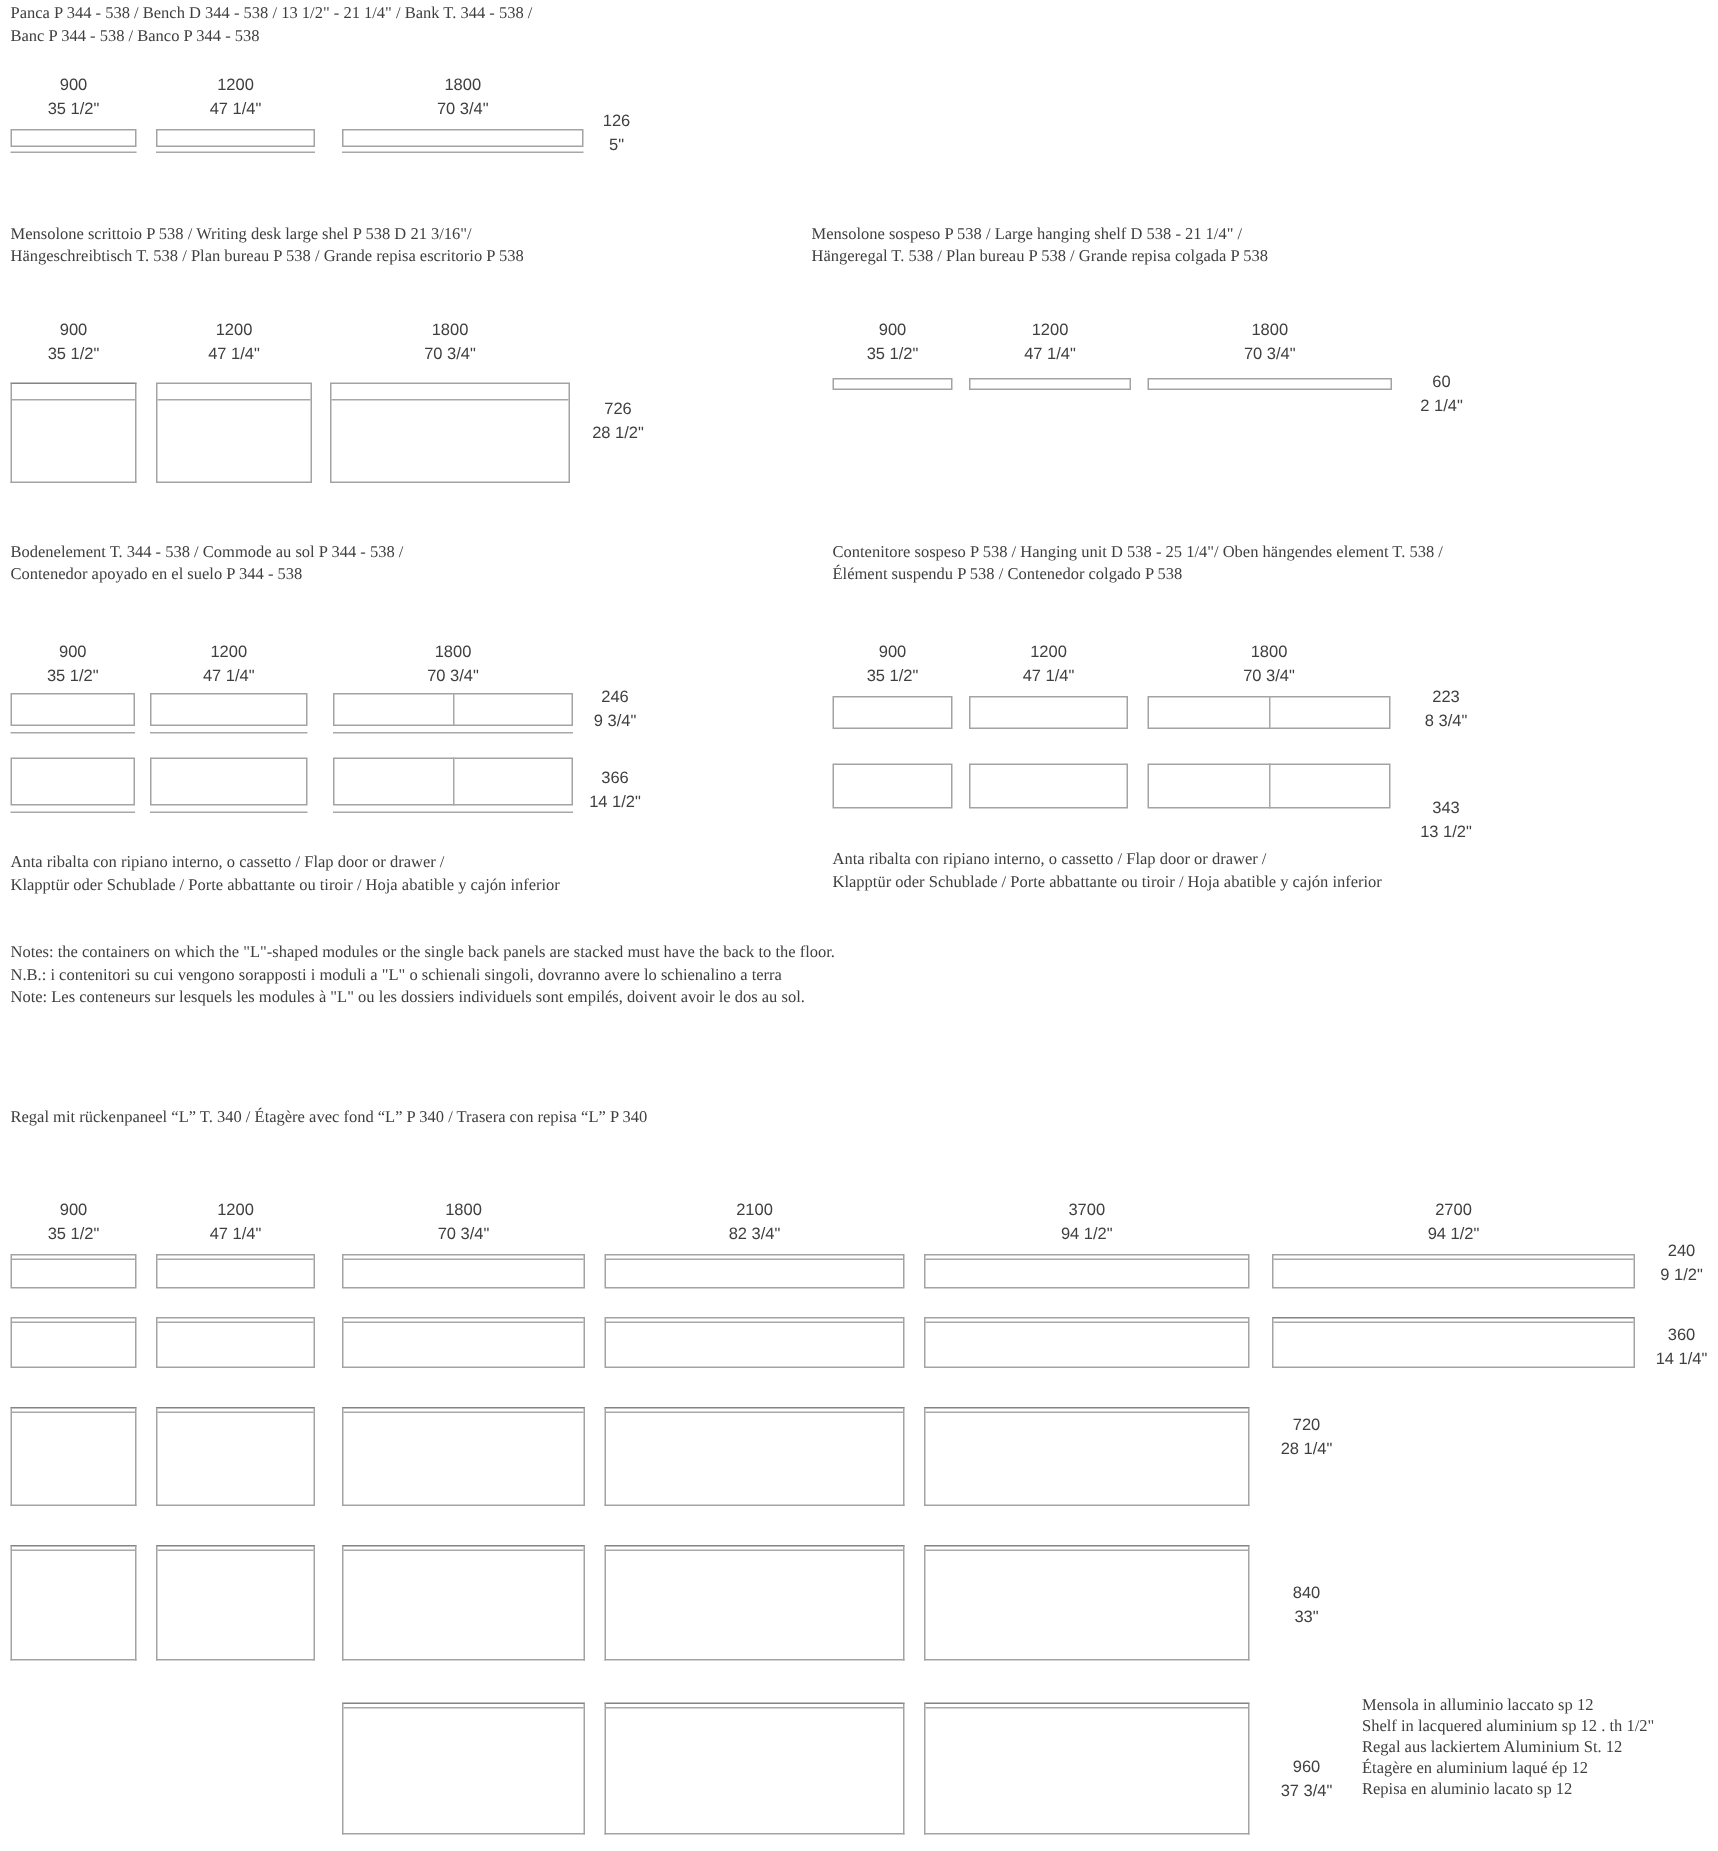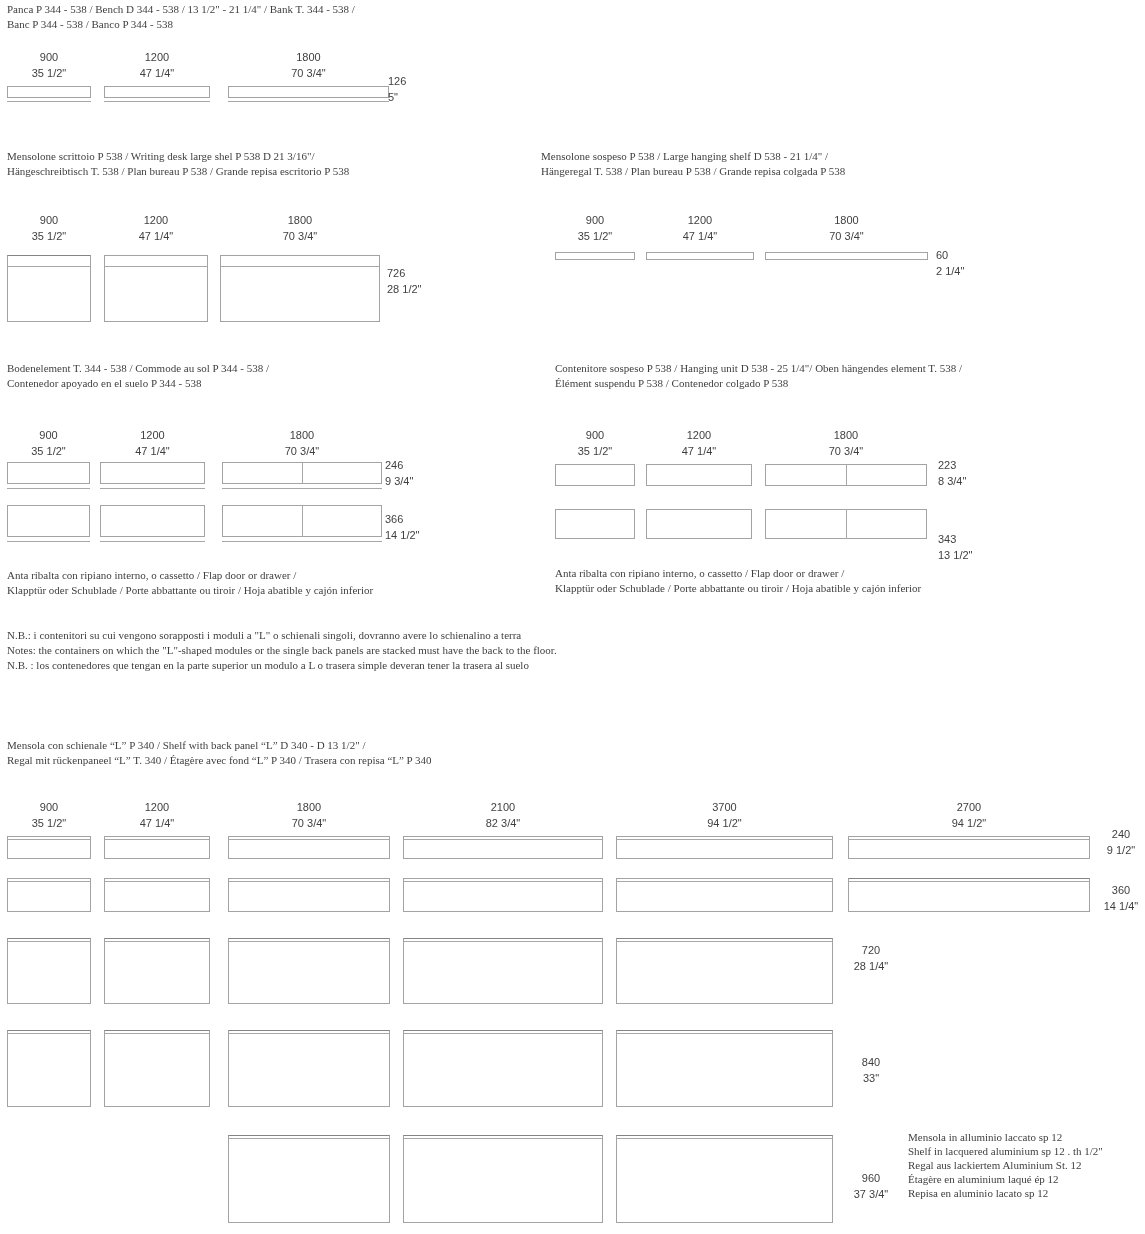--- a/index.html
+++ b/index.html
@@ -4,21 +4,21 @@
 <style>
   * { box-sizing: border-box; }
   html, body { margin: 0; padding: 0; }
   body {
     width: 1145px; height: 1234px; position: relative;
     background: #ffffff; color: #3f3f3f;
     font-family: "Liberation Sans", "DejaVu Sans", sans-serif;
   }
   .t   { position: absolute; font-size: 11px; line-height: 15px; white-space: nowrap; font-family: Liberation Serif, serif; }
   .hdr { position: absolute; font-size: 11px; line-height: 16px; text-align: center; white-space: nowrap; }
-  .dim { position: absolute; font-size: 11px; line-height: 16px; white-space: nowrap; }
+  .dim { position: absolute; font-size: 11px; line-height: 16px; text-align: center; white-space: nowrap; }
   .dimL{ text-align: center; }
   .bx  { position: absolute; border: 1px solid #a3a3a3; background: #fff; }
   .fl  { position: absolute; border-top: 1px solid #a8a8a8; height: 0; }
   .dt  { position: absolute; left: 0; right: 0; top: 10px; border-top: 1px solid #a8a8a8; }
   .tl  { position: absolute; left: 0; right: 0; top: 2px; border-top: 1px solid #a8a8a8; }
   .vd  { position: absolute; top: -1px; bottom: -1px; left: 50%; border-left: 1px solid #a8a8a8; }
   .dk  { border-top-color: #848484; }
 </style>
 </head>
 <body>
@@ -202,27 +202,26 @@
 <div class="t" style="left:7px;top:568px">
   <div>Anta ribalta con ripiano interno, o cassetto / Flap door or drawer /</div>
   <div>Klapptür oder Schublade / Porte abbattante ou tiroir / Hoja abatible y cajón inferior</div>
 </div>
 <div class="t" style="left:555px;top:566px">
   <div>Anta ribalta con ripiano interno, o cassetto / Flap door or drawer /</div>
   <div>Klapptür oder Schublade /  Porte abbattante ou tiroir / Hoja abatible y cajón inferior</div>
 </div>
 
 <div class="t" style="left:7px;top:628px">
+  <div>Notes: the containers on which the "L"-shaped modules or the single back panels are stacked must have the back to the floor.</div>
   <div>N.B.: i contenitori su cui vengono sorapposti i moduli a "L" o schienali singoli, dovranno avere lo schienalino a terra</div>
-  <div>Notes: the containers on which the "L"-shaped modules or the single back panels are stacked must have the back to the floor.</div>
-  <div>N.B. : los contenedores que tengan en la parte superior un modulo a L o trasera simple deveran tener la trasera al suelo</div>
+  <div>Note: Les conteneurs sur lesquels les modules à "L" ou les dossiers individuels sont empilés, doivent avoir le dos au sol.</div>
 </div>
 
 <div class="t" style="left:7px;top:738px">
-  <div>Mensola con schienale “L”  P 340 / Shelf with back panel “L”  D 340 - D 13 1/2" /</div>
   <div>Regal mit rückenpaneel “L”  T. 340 / Étagère avec fond “L”  P 340 / Trasera con repisa “L”  P 340</div>
 </div>
 
 <div class="hdr" style="left:7px;top:799px;width:84px">
   <div>900</div>
   <div>35 1/2"</div>
 </div>
 <div class="hdr" style="left:104px;top:799px;width:106px">
   <div>1200</div>
   <div>47 1/4"</div>

